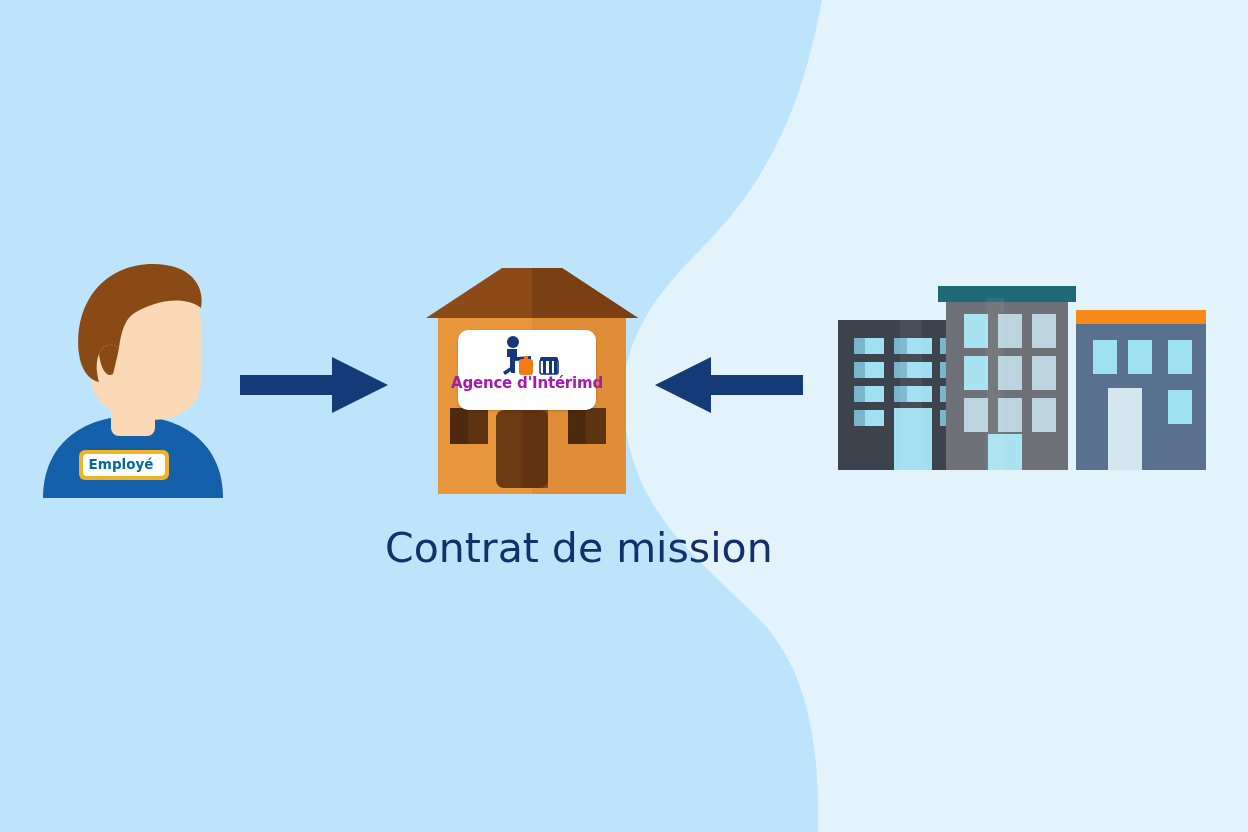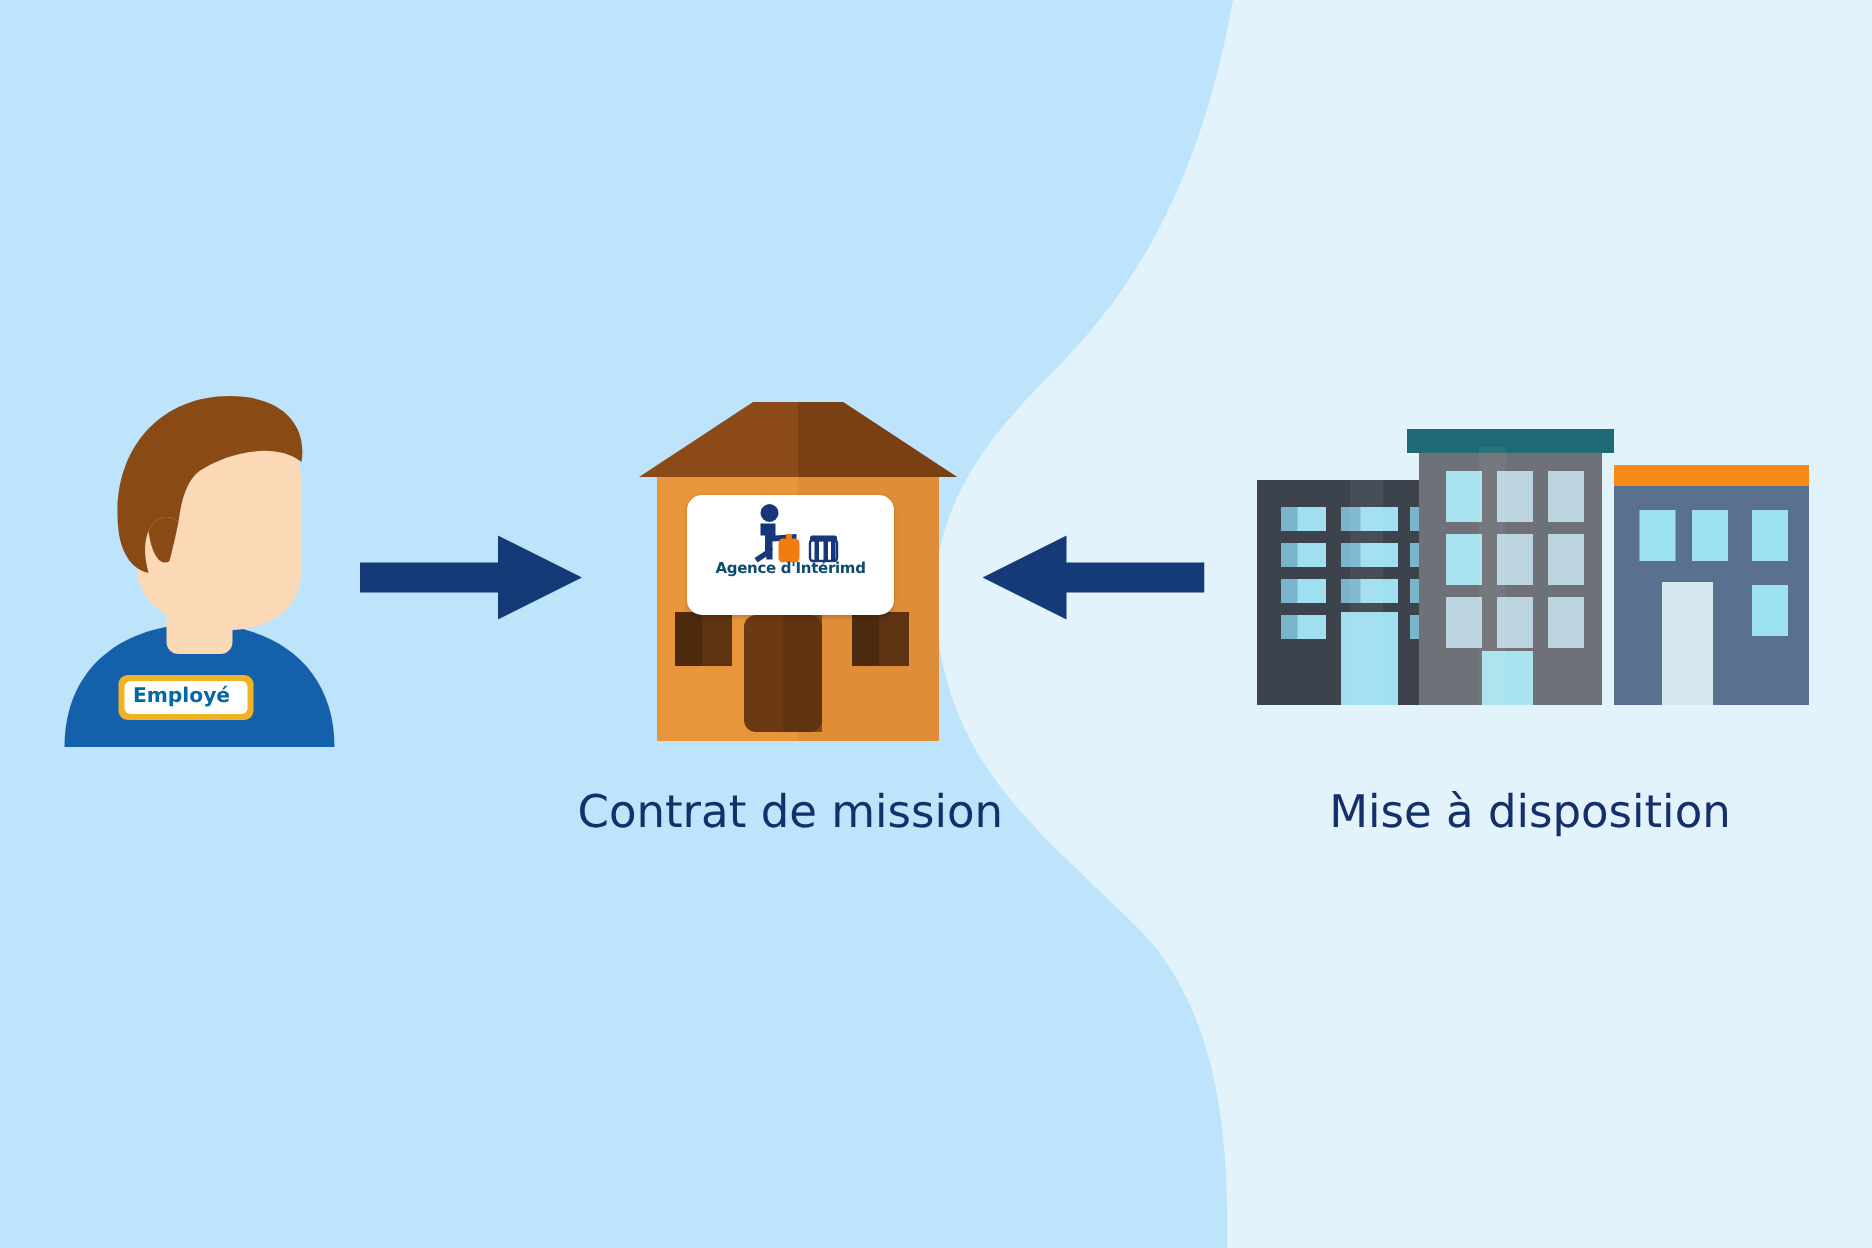--- a/index.html
+++ b/index.html
@@ -70,41 +70,41 @@
     padding-top: 5px;
     box-sizing: border-box;
   }
   #agency-sign .sign-icon {
     width: 74px;
     height: 40px;
     display: block;
   }
   #agency-sign .sign-text {
     font-family: "DejaVu Sans", sans-serif;
-    font-size: 10px;
+    font-size: 15px;
     font-weight: bold;
-    color: #0c4a6e;
+    color: #a21caf;
     letter-spacing: -0.2px;
     white-space: nowrap;
     margin-top: -1px;
   }
 
   
   #companies {
     left: 838px;
     top: 284px;
     width: 368px;
     height: 204px;
   }
 
   
   .caption {
     position: absolute;
     font-family: "DejaVu Sans", sans-serif;
-    font-size: 30px;
+    font-size: 41px;
     color: #14306b;
     white-space: nowrap;
     text-align: center;
   }
   #caption-contrat {
     left: 385px;
     top: 524px;
     width: 280px;
   }
   #caption-mise {
@@ -271,15 +271,14 @@
       <rect x="126" y="114" width="24" height="34" fill="#bcd4e0"></rect>
       <rect x="160" y="114" width="24" height="34" fill="#bcd4e0"></rect>
       <rect x="194" y="114" width="24" height="34" fill="#bcd4e0"></rect>
 
       <rect x="150" y="150" width="34" height="36" fill="#a9e3ef"></rect>
       <rect x="148" y="14" width="18" height="172" fill="#ffffff" opacity="0.05"></rect>
     </g>
   </svg>
 
   <div class="caption" id="caption-contrat">Contrat de mission</div>
-  <div class="caption" id="caption-mise">Mise à disposition</div>
 
 </div>
 
 </body></html>

